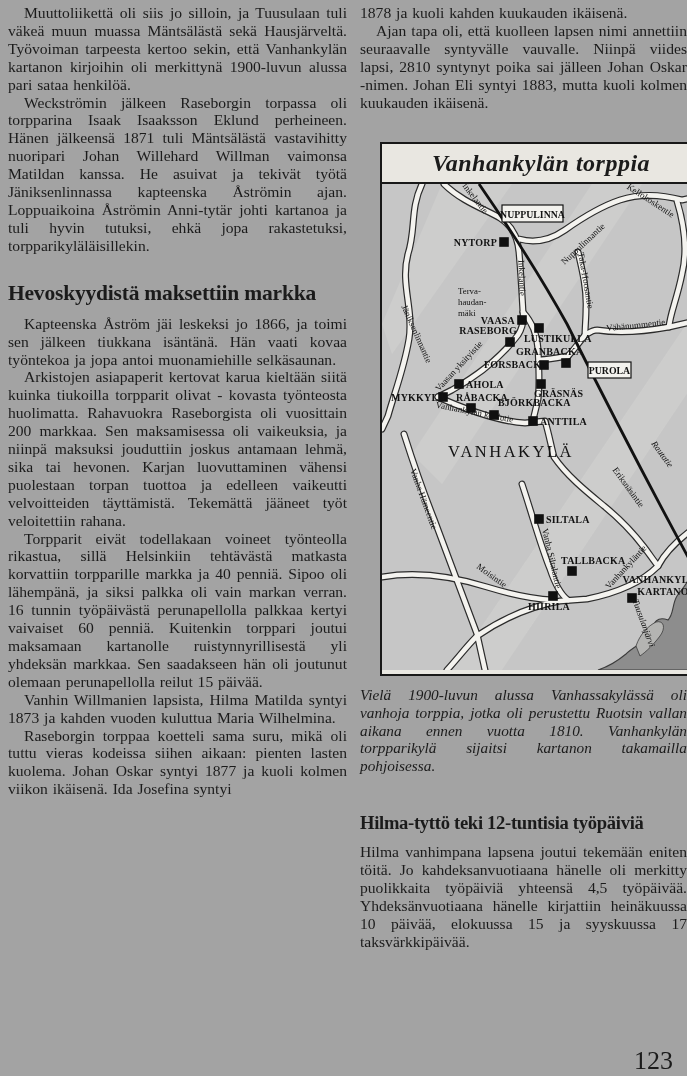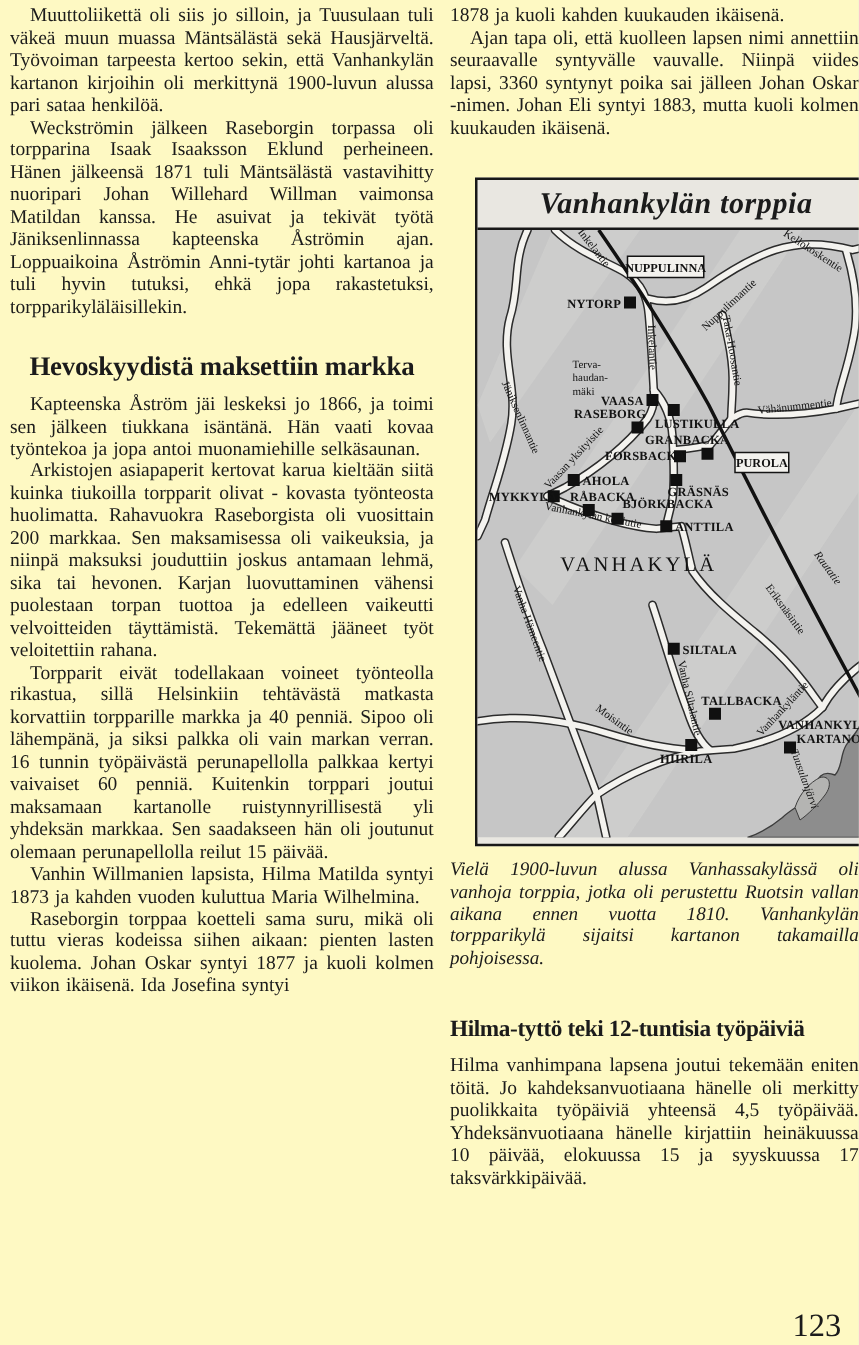--- a/index.html
+++ b/index.html
@@ -1,28 +1,28 @@
 <!DOCTYPE html>
 <html><head>
 <meta charset="utf-8">
 <style>
   html,body{margin:0;padding:0;}
   body{width:687px;height:1076px;background:#e9e7e2;overflow:hidden;
        font-family:"Liberation Serif",serif;color:#1b1b1b;}
   .page{position:relative;width:687px;height:1076px;box-sizing:border-box;
-        padding:4px 8px 0 8px;display:flex;gap:13px;background:#fef9c3;}
+        padding:4px 8px 0 8px;display:flex;gap:13px;background:#a3a3a3;}
   .col{box-sizing:border-box;}
   .col-left{width:339px;flex:0 0 339px;}
   .col-right{width:327px;flex:0 0 327px;position:relative;}
   p.bodyp{margin:0;font-size:15.6px;line-height:17.9px;text-align:justify;
           text-indent:16px;word-spacing:1px;}
   p.bodyp.noind{text-indent:0;}
   p.bodyp.gap{margin-top:7px;}
   h2.head-left{margin:27px 0 10px 0;font-size:21.5px;line-height:23px;
-          font-weight:bold;white-space:nowrap;letter-spacing:-0.2px;text-align:center;}
+          font-weight:bold;white-space:nowrap;letter-spacing:-0.2px;}
   h2.head-right{margin:38px 0 9px 0;font-size:18.6px;line-height:22px;
           font-weight:bold;white-space:nowrap;letter-spacing:-0.3px;}
   
   .map-figure{margin:31px 0 0 5px;width:318px;border:2px solid #181818;
           background:#e9e7e1;}
   .map-title{height:38px;border-bottom:2px solid #181818;display:flex;
           align-items:center;justify-content:center;
           font-size:24px;font-weight:bold;font-style:italic;letter-spacing:0.5px;}
   .map-caption{margin:10px 0 0 0;font-size:15.3px;line-height:17.6px;
           font-style:italic;text-align:justify;word-spacing:0.5px;}
@@ -54,21 +54,21 @@
         <p class="bodyp">Arkistojen asiapaperit kertovat karua kieltään siitä kuinka tiukoilla torpparit olivat - kovasta työnteosta huolimatta. Rahavuokra Raseborgista oli vuosittain 200 markkaa. Sen maksamisessa oli vaikeuksia, ja niinpä maksuksi jouduttiin joskus antamaan lehmä, sika tai hevonen. Karjan luovuttaminen vähensi puolestaan torpan tuottoa ja edelleen vaikeutti velvoitteiden täyttämistä. Tekemättä jääneet työt veloitettiin rahana.</p>
         <p class="bodyp">Torpparit eivät todellakaan voineet työnteolla rikastua, sillä Helsinkiin tehtävästä matkasta korvattiin torpparille markka ja 40 penniä. Sipoo oli lähempänä, ja siksi palkka oli vain markan verran. 16 tunnin työpäivästä perunapellolla palkkaa kertyi vaivaiset 60 penniä. Kuitenkin torppari joutui maksamaan kartanolle ruistynnyrillisestä yli yhdeksän markkaa. Sen saadakseen hän oli joutunut olemaan perunapellolla reilut 15 päivää.</p>
         <p class="bodyp">Vanhin Willmanien lapsista, Hilma Matilda syntyi 1873 ja kahden vuoden kuluttua Maria Wilhelmina.</p>
         <p class="bodyp">Raseborgin torppaa koetteli sama suru, mikä oli tuttu vieras kodeissa siihen aikaan: pienten lasten kuolema. Johan Oskar syntyi 1877 ja kuoli kolmen viikon ikäisenä. Ida Josefina syntyi</p>
       </div>
   </div>
 
   <div class="col col-right">
     <div>
         <p class="bodyp noind">1878 ja kuoli kahden kuukauden ikäisenä.</p>
-        <p class="bodyp">Ajan tapa oli, että kuolleen lapsen nimi annettiin seuraavalle syntyvälle vauvalle.  Niinpä viides lapsi, 3360 syntynyt poika sai jälleen Johan Oskar -nimen. Johan Eli syntyi 1883, mutta kuoli kolmen kuukauden ikäisenä.</p>
+        <p class="bodyp">Ajan tapa oli, että kuolleen lapsen nimi annettiin seuraavalle syntyvälle vauvalle.  Niinpä viides lapsi, 2810 syntynyt poika sai jälleen Johan Oskar -nimen. Johan Eli syntyi 1883, mutta kuoli kolmen kuukauden ikäisenä.</p>
       </div>
 
     <figure class="map-figure" style="margin-left:20px;margin-right:0;">
       <div class="map-title">Vanhankylän torppia</div>
       <svg width="318" height="486" viewBox="0 0 318 486" xmlns="http://www.w3.org/2000/svg">
 
         <rect x="0" y="0" width="318" height="486" fill="#c6c6c6"></rect>
         <g fill="#d4d4d2" opacity="0.55">
           <polygon points="60,0 130,0 10,170 0,140"></polygon>
           <polygon points="210,0 260,0 60,300 30,270"></polygon>

